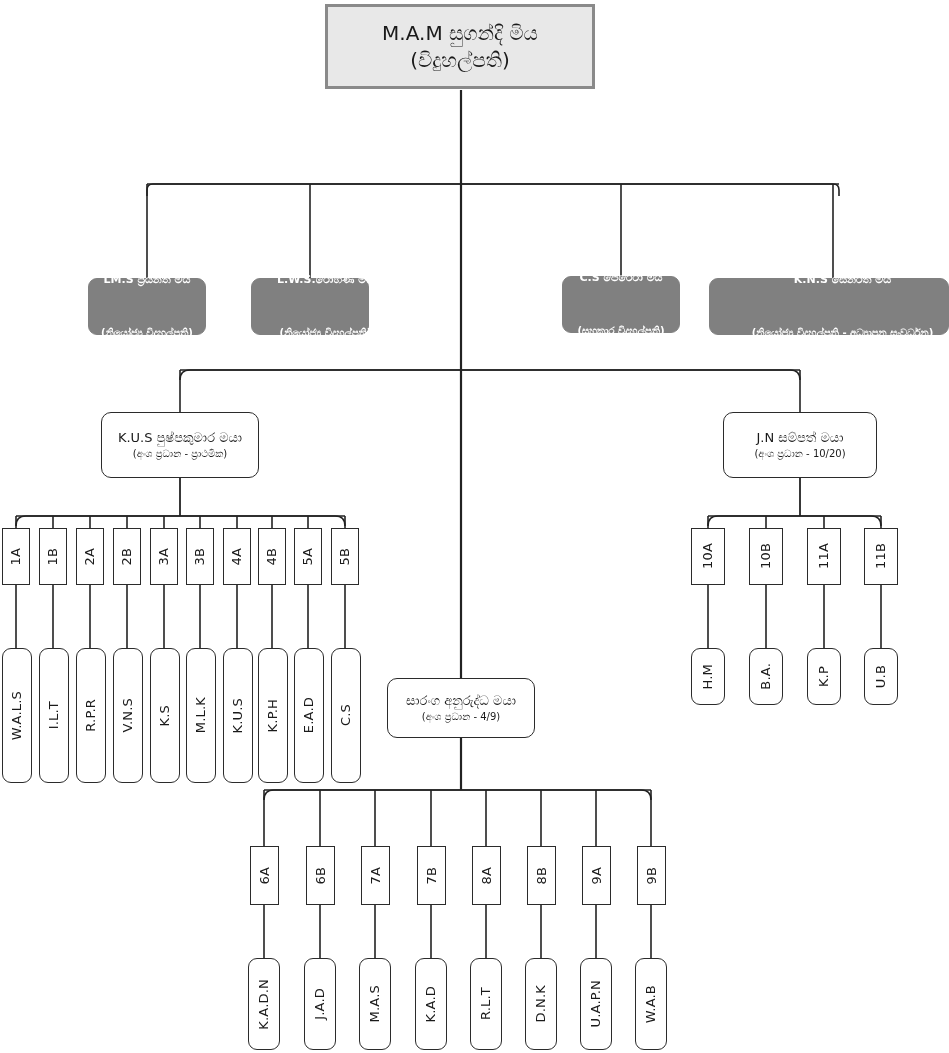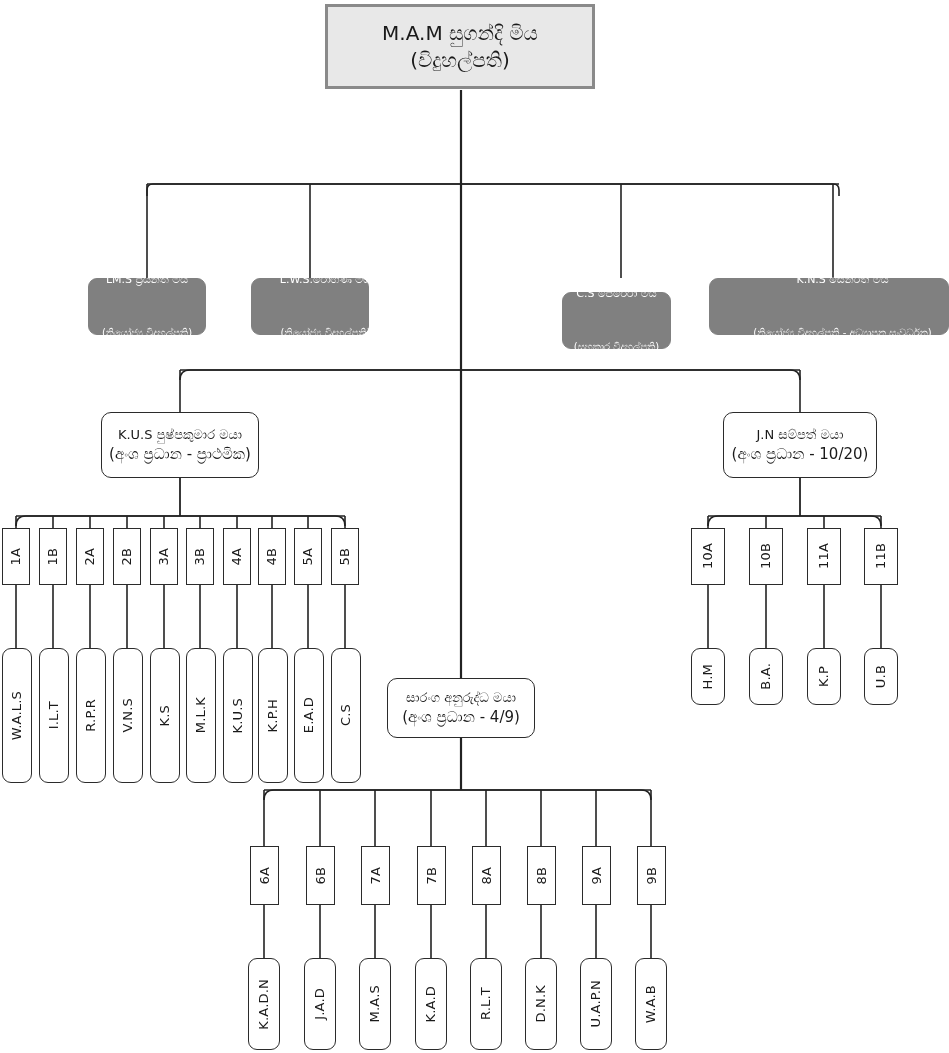--- a/index.html
+++ b/index.html
@@ -42,32 +42,33 @@
     padding: 4px 14px;
   }
   
   .node-deputy {
     background: #808080;
     border: 1px solid #808080;
     border-radius: 9px;
     color: #ffffff;
     font-size: 11px;
     padding: 3px 5px;
+    font-weight: bold;
   }
   .node-deputy .line2 { font-size: 10px; margin-top: 38px; }
   
   .node-section {
     background: #ffffff;
     border: 1px solid #2b2b2b;
     border-radius: 10px;
     color: #1a1a1a;
     font-size: 13px;
     padding: 3px 5px;
   }
-  .node-section .line2 { font-size: 15px; }
+  .node-section .line2 { font-size: 10px; }
   
   .node-class {
     background: #ffffff;
     border: 1px solid #2b2b2b;
     color: #1a1a1a;
     font-size: 13px;
   }
   
   .node-teacher {
     background: #ffffff;
@@ -180,21 +181,21 @@
   <div class="node node-deputy" style="left:88px; top:278px; width:118px; height:57px;">
     <span class="line1">LM.S ප්‍රියන්ති මිය</span>
     <span class="line2">(නියෝජ්‍ය විදුහල්පති)</span>
   </div>
 
   <div class="node node-deputy" style="left:251px; top:278px; width:118px; height:57px;padding-left:36px;">
     <span class="line1">L.W.S.රෝහිණී මිය</span>
     <span class="line2">(නියෝජ්‍ය විදුහල්පති)</span>
   </div>
 
-  <div class="node node-deputy" style="left:562px; top:292px; width:109px; height:57px;">
+  <div class="node node-deputy" style="left:562px; top:276px; width:118px; height:57px;">
     <span class="line1">C.S පෙරේරා මිය</span>
     <span class="line2">(සහකාර විදුහල්පති)</span>
   </div>
 
   <div class="node node-deputy" style="left:709px; top:278px; width:240px; height:57px;padding-left:32px;">
     <span class="line1">K.N.S සෙනරත් මිය</span>
     <span class="line2">(නියෝජ්‍ය විදුහල්පති - අධ්‍යාපන සංවර්ධන)</span>
   </div>
 
   <div class="node node-section" style="left:101px; top:412px; width:158px; height:66px;">

